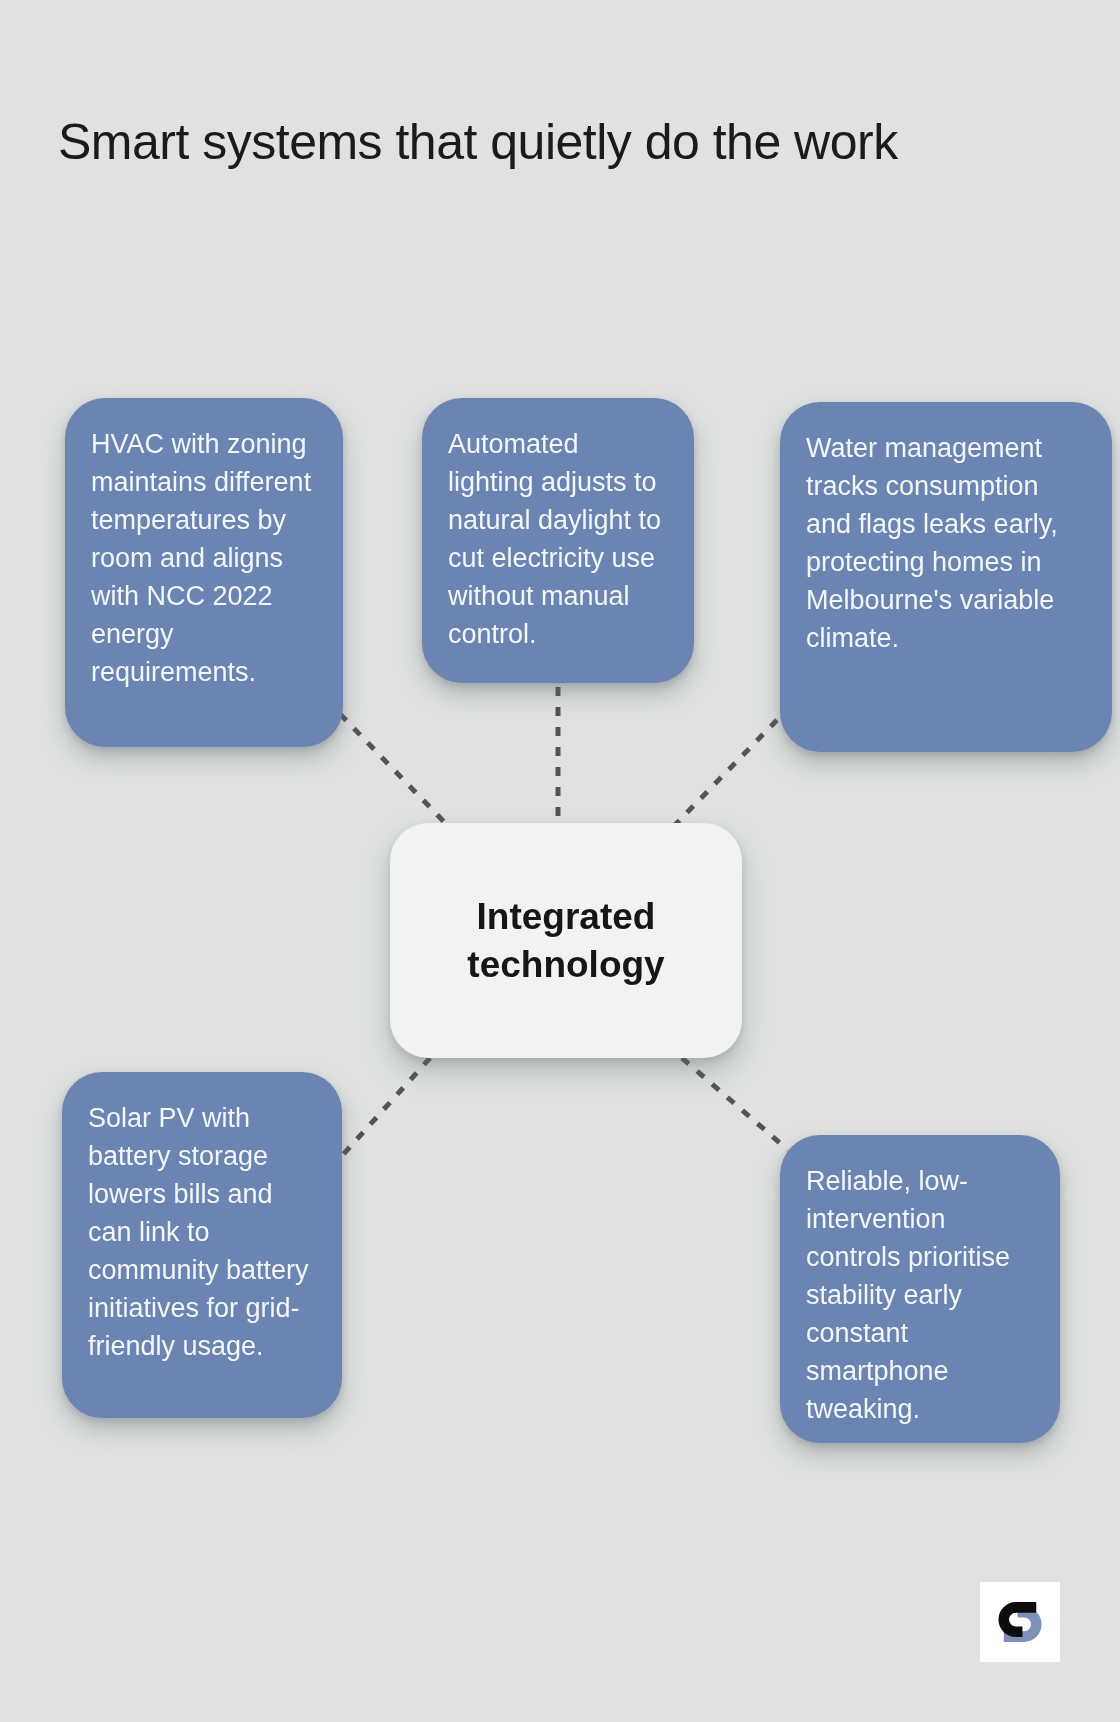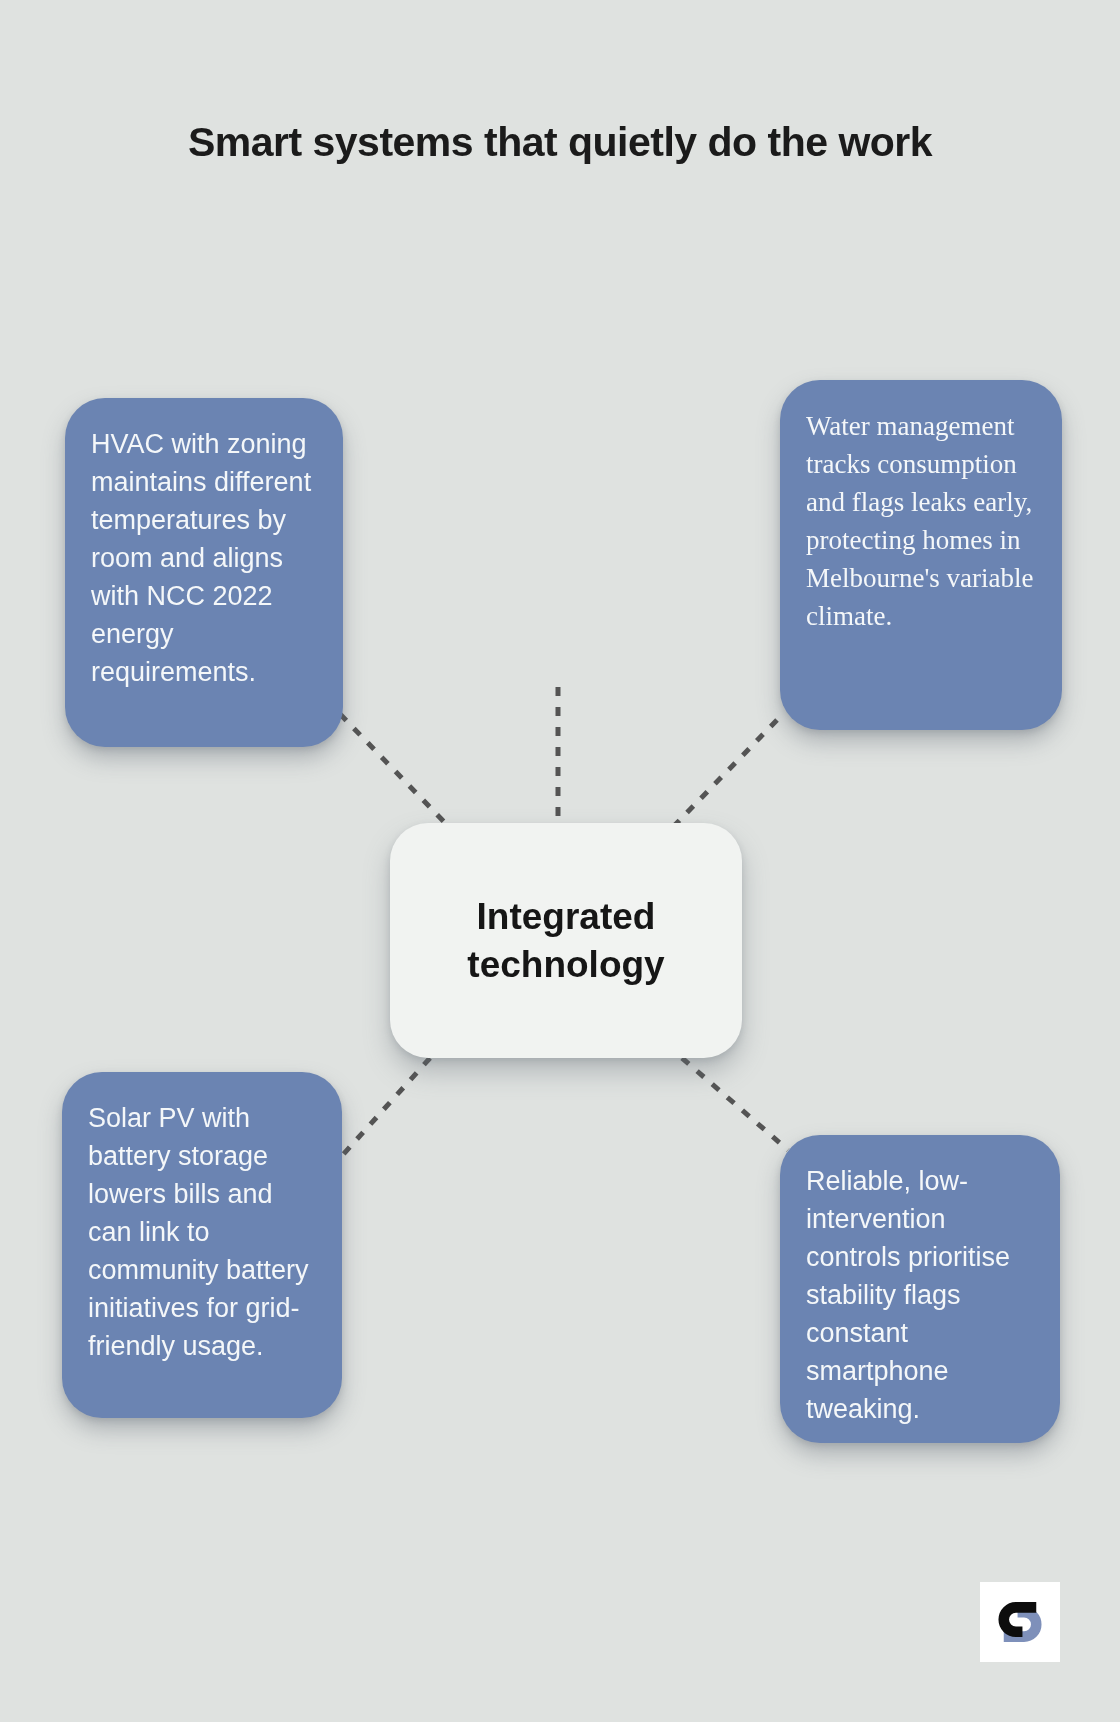--- a/index.html
+++ b/index.html
@@ -24,40 +24,40 @@
     margin:0 auto;
     background:var(--background);
     overflow:hidden;
   }
   .title{
     position:absolute;
     top:104px;
     left:0;
     width:100%;
     padding:0 58px;
-    text-align:center;
-    font-size:41px;
-    font-weight:700;
+    text-align:left;
+    font-size:50px;
+    font-weight:400;
     line-height:77px;
     letter-spacing:-0.5px;
     color:var(--title-text);
   }
   .node{
     position:absolute;
     background:var(--node-fill);
     color:var(--node-text);
     border-radius:40px;
     padding:27px 24px 24px 26px;
     font-size:27px;
     line-height:38px;
     box-shadow:0 12px 22px rgba(96,106,116,0.38), 0 3px 6px rgba(96,106,116,0.22);
   }
   .node-hvac     {left:65px;  top:398px; width:278px; height:349px;}
   .node-lighting {left:422px; top:398px; width:272px; height:285px;}
-  .node-water    {left:780px; top:380px; width:282px; height:350px;font-family:Liberation Serif, serif;}
+  .node-water    {left:780px; top:402px; width:332px; height:350px;}
   .node-solar    {left:62px;  top:1072px; width:280px; height:346px;}
   .node-controls {left:780px; top:1135px; width:280px; height:308px;}
   .center-node{
     position:absolute;
     left:390px; top:823px; width:352px; height:235px;
     background:var(--center-fill);
     border-radius:38px;
     display:flex;
     align-items:center;
     justify-content:flex-end;
@@ -104,35 +104,38 @@
     <line x1="558" y1="687" x2="558" y2="820"></line>
     <line x1="777" y1="720" x2="672" y2="828"></line>
     <line x1="430" y1="1058" x2="340" y2="1158"></line>
     <line x1="682" y1="1058" x2="788" y2="1150"></line>
   </svg>
 
   <div class="node node-hvac">
     <span>HVAC with zoning maintains different temperatures by room and aligns with NCC 2022 energy requirements.</span>
   </div>
 
+  <div class="node node-lighting">
+    <span>Automated lighting adjusts to natural daylight to cut electricity use without manual control.</span>
+  </div>
 
   <div class="node node-water">
     <span>Water management tracks consumption and flags leaks early, protecting homes in Melbourne's variable climate.</span>
   </div>
 
   <div class="center-node">
     <span>Integrated technology</span>
   </div>
 
   <div class="node node-solar">
     <span>Solar PV with battery storage lowers bills and can link to community battery initiatives for grid-friendly usage.</span>
   </div>
 
   <div class="node node-controls">
-    <span>Reliable, low-intervention controls prioritise stability flags constant smartphone tweaking.</span>
+    <span>Reliable, low-intervention controls prioritise stability early constant smartphone tweaking.</span>
   </div>
 
   <div class="brand">
     <svg width="52" height="52" viewBox="0 0 64 64" fill="none" xmlns="http://www.w3.org/2000/svg">
       <path class="s-blue" d="M12,50 H37 a15,15 0 0 0 0,-30 h-8" stroke-width="13" fill="none"></path>
       <path class="s-black" d="M52,14 H27 a15,15 0 0 0 0,30 h8" stroke-width="13" fill="none"></path>
     </svg>
   </div>
 
 </div>

